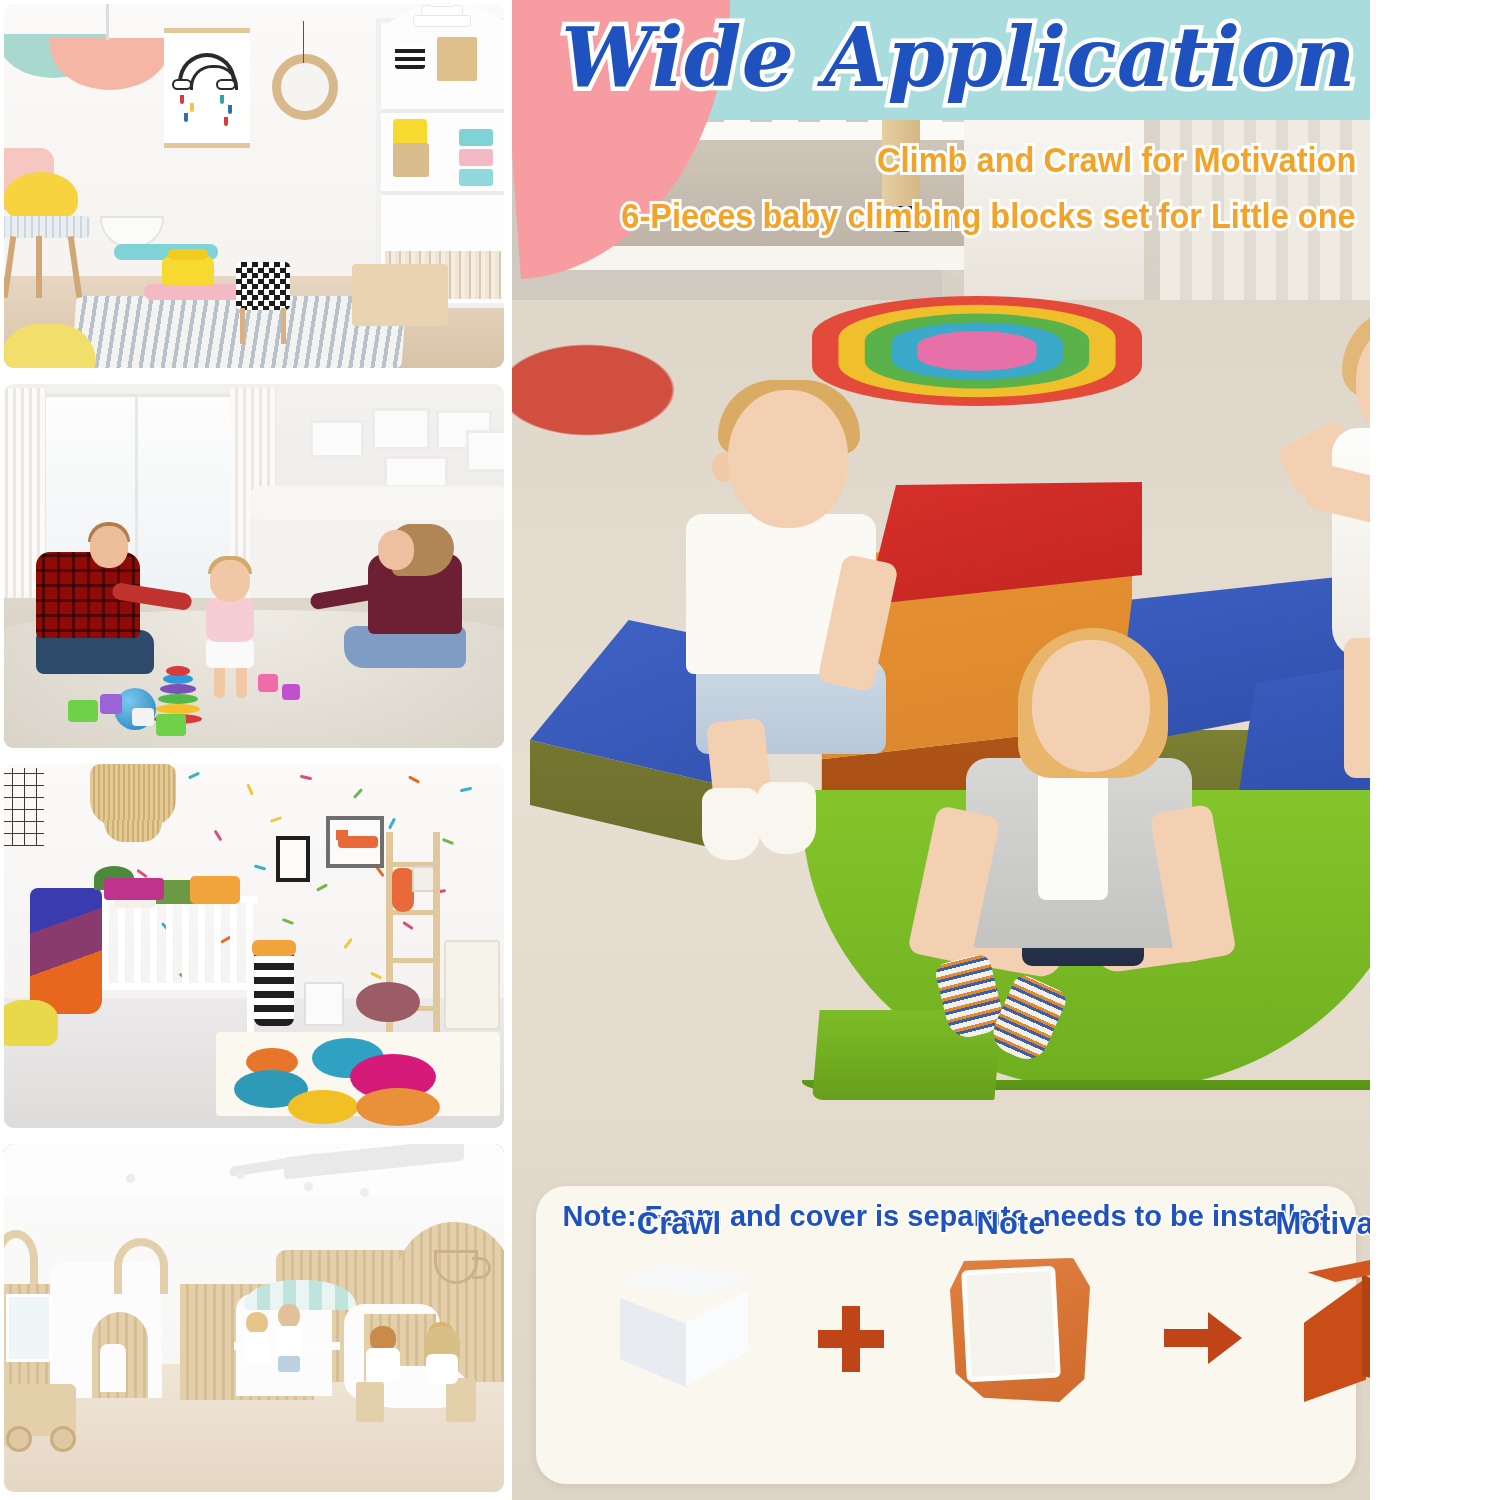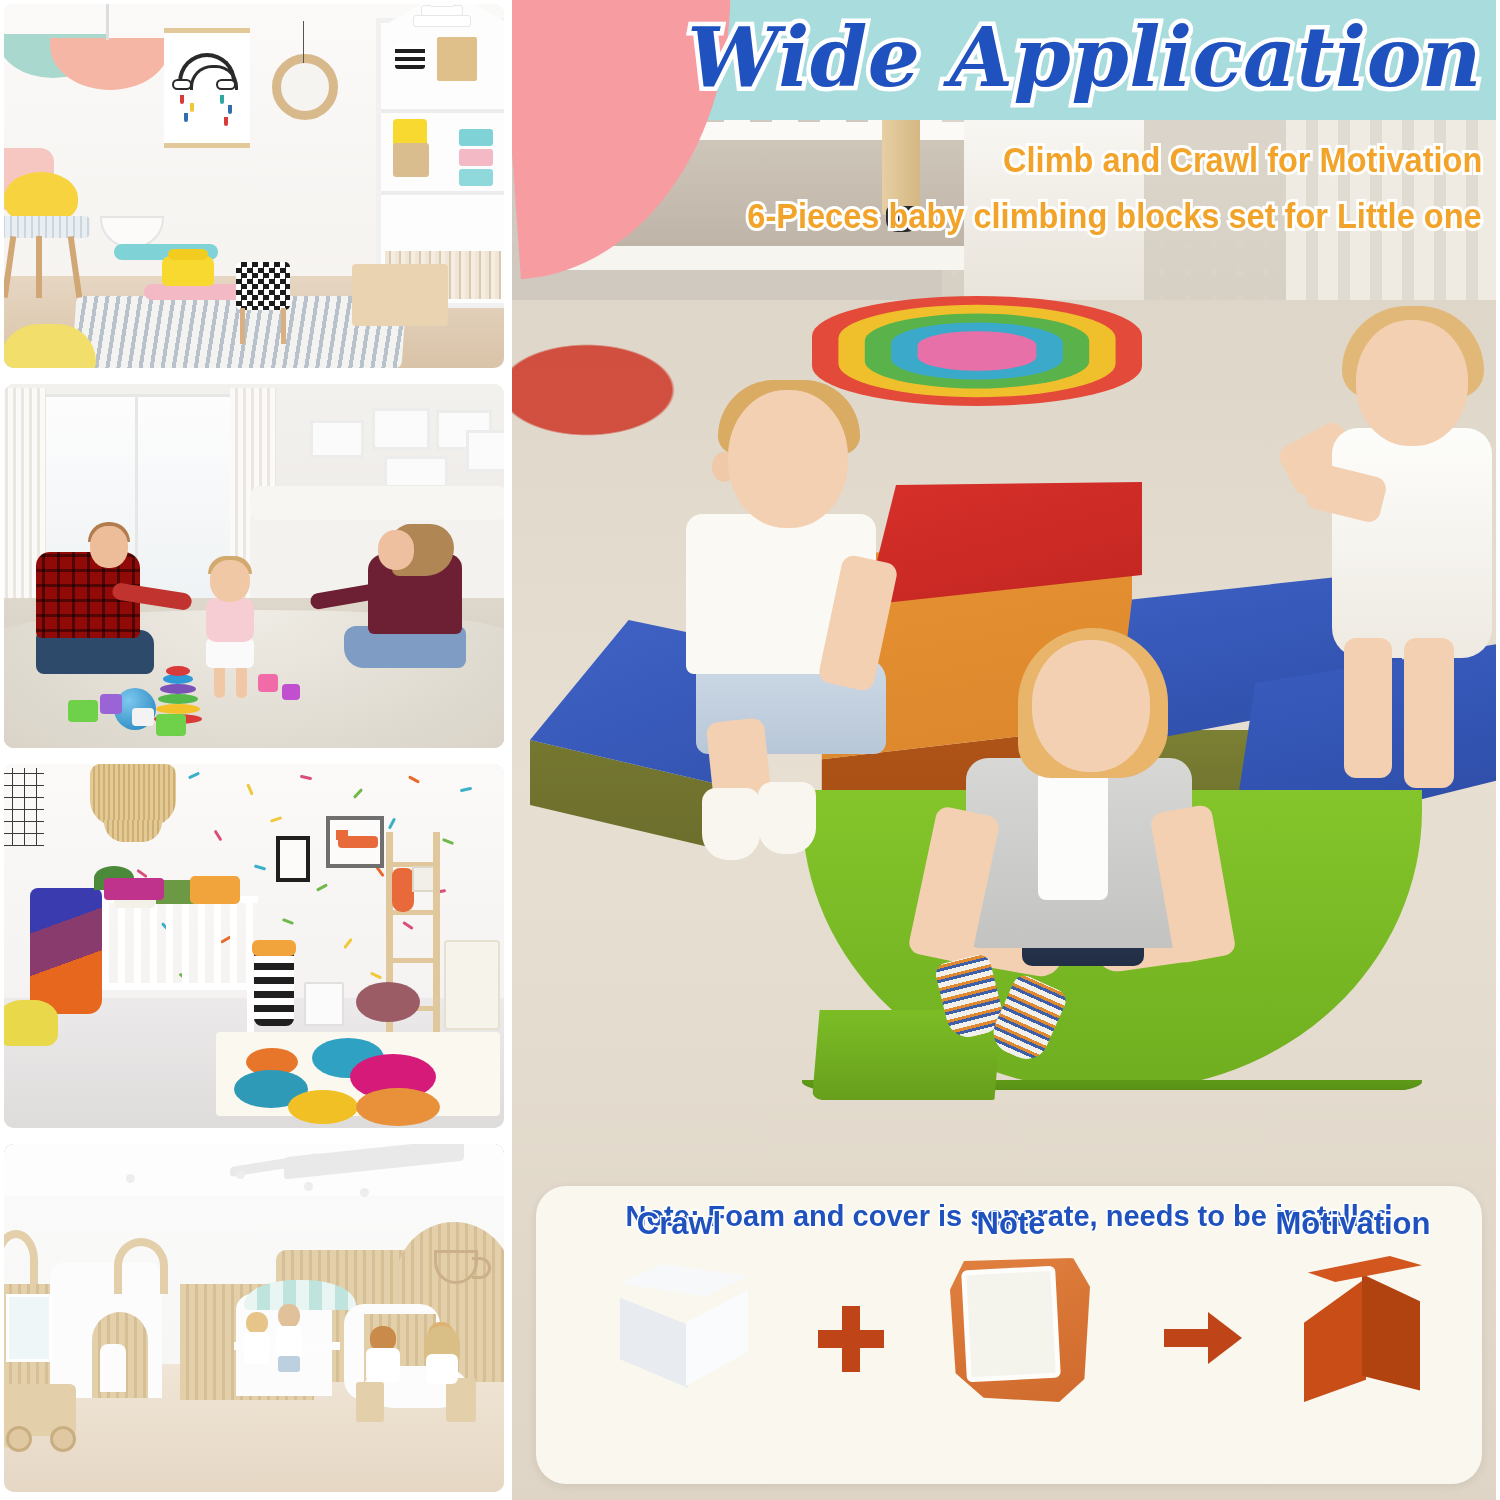--- a/index.html
+++ b/index.html
@@ -186,21 +186,21 @@
     background:#e3cfaa; border:3px solid #cdb храм; border-radius:50%; }
   .c4-wheel { position:absolute; width:26px; height:26px; background:#e0c9a2; border:3px solid #c9ae82; border-radius:50%; }
   .c4-ceil { position:absolute; left:0; right:0; top:0; height:52px; background:#fdfdfd; }
   .c4-duct { position:absolute; background:#e9e9e9; border-radius:4px; }
   .c4-spot { position:absolute; width:9px; height:9px; background:#ededed; border-radius:50%; }
   .c4-cup { position:absolute; width:44px; height:34px; border:3px solid #cbb089; border-radius:0 0 22px 22px; }
   .c4-cup::after { content:''; position:absolute; right:-16px; top:4px; width:16px; height:16px;
     border:3px solid #cbb089; border-left:none; border-radius:0 16px 16px 0; }
 
   
-  #main { position:absolute; left:512px; top:0; width:984px; height:1500px; overflow:hidden; }
+  #main { position:absolute; left:512px; top:0; width:858px; height:1500px; overflow:hidden; }
 
   
   .hero-bg { position:absolute; inset:0;
     background:linear-gradient(#d9d4cc 0 8%, #cfc9c0 8% 22%, #e3ddd2 22% 32%, #e8e0d3 32% 100%); }
   .hero-wallpaper { position:absolute; left:430px; top:0; right:0; height:330px;
     background:
       radial-gradient(circle at 12px 12px,#dcd5ca 3px,transparent 3px) 0 0/26px 26px,
       linear-gradient(#e2dbd0,#d8d1c6); opacity:.85; }
   .hero-curtain { position:absolute; right:0; top:0; width:210px; height:430px;
     background:repeating-linear-gradient(90deg,#efebe3 0 20px,#e1dcd2 20px 32px); }

